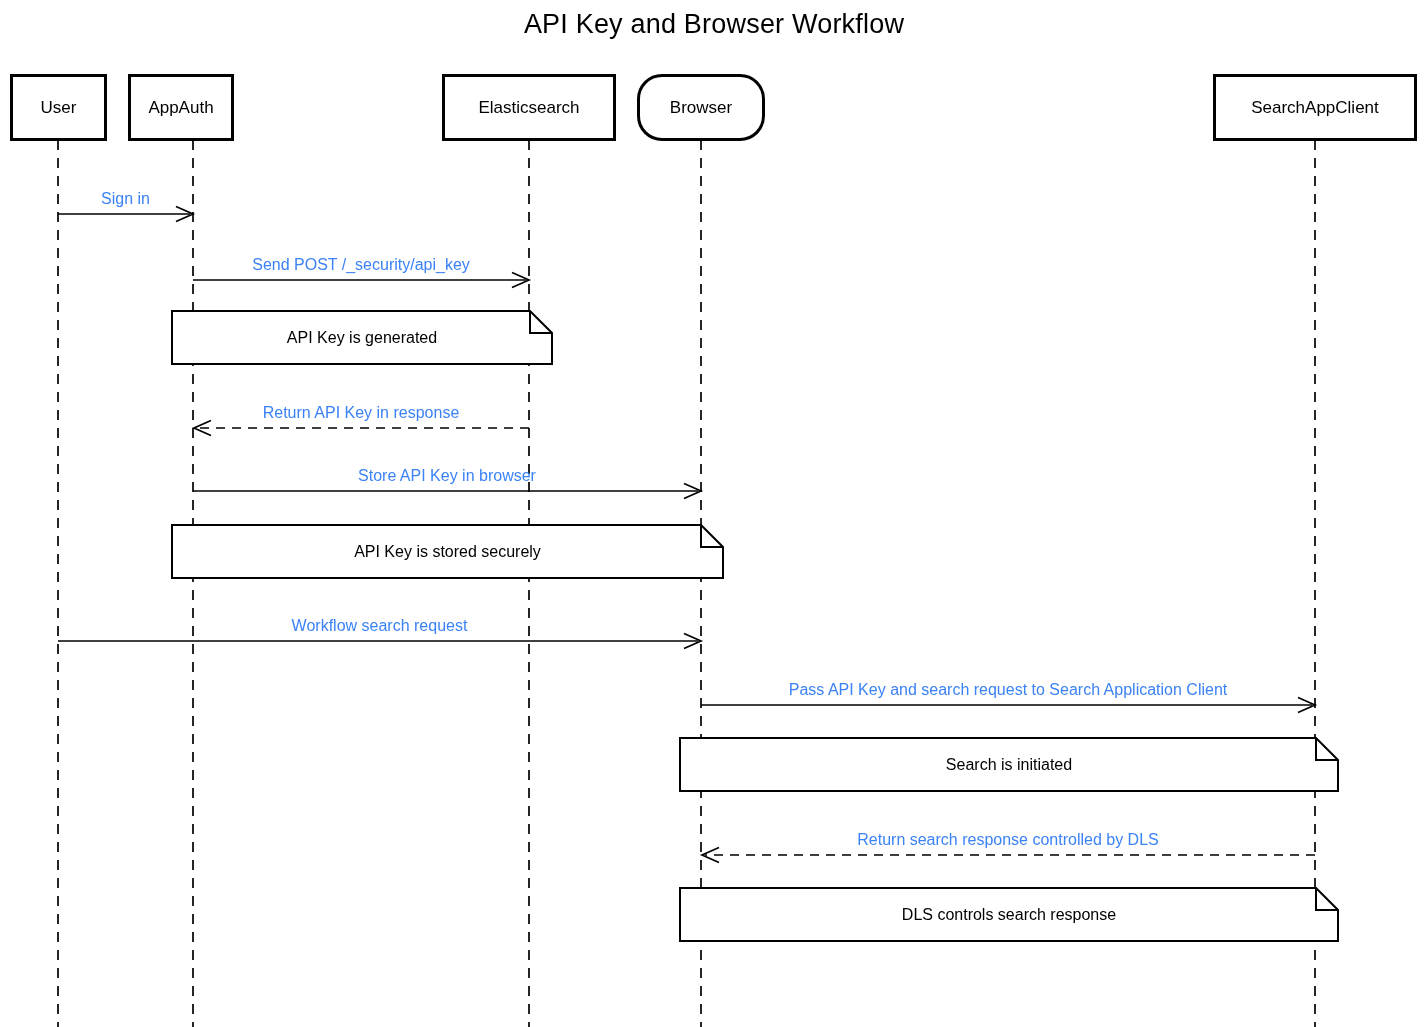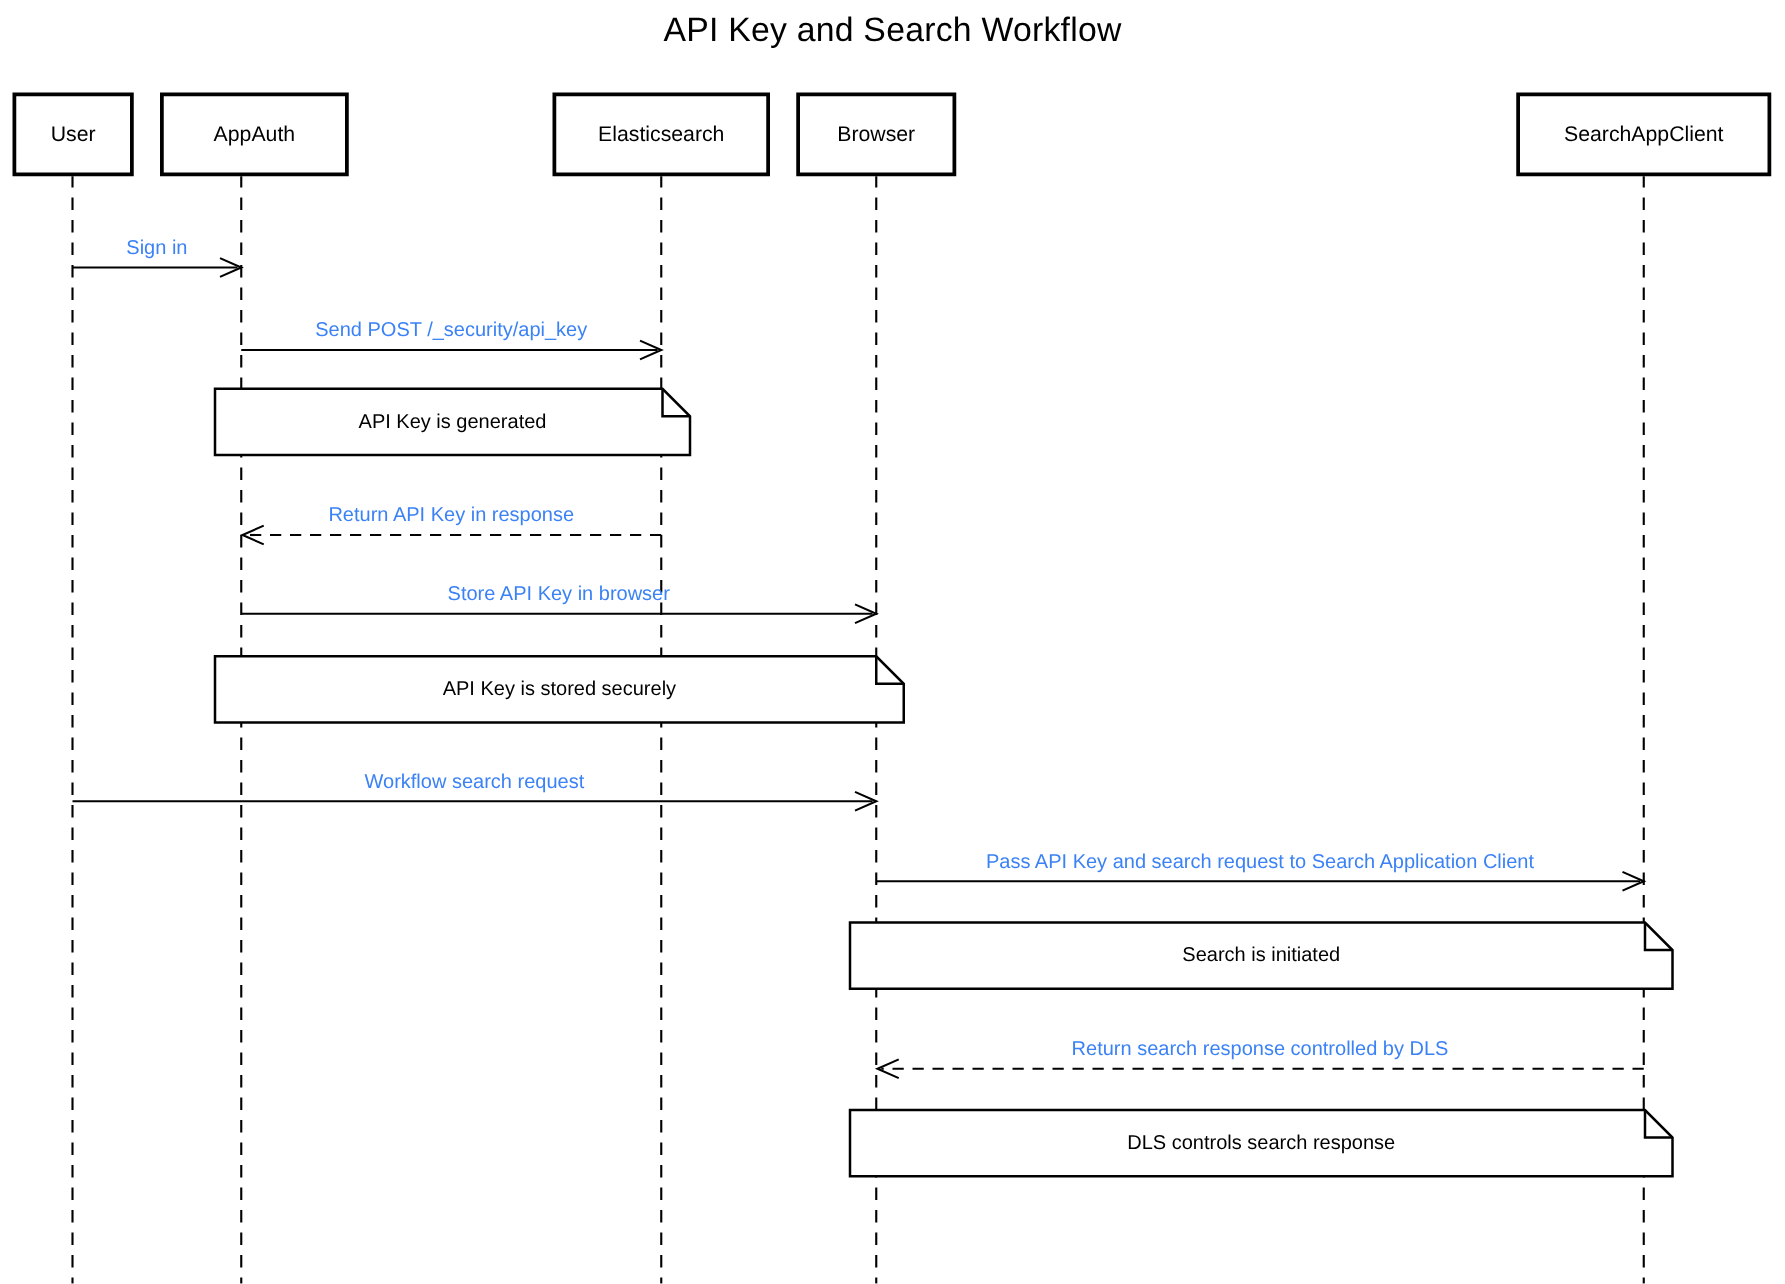--- a/index.html
+++ b/index.html
@@ -128,32 +128,32 @@
       <line x1="1315" y1="855" x2="705" y2="855" stroke-dasharray="9 7"></line>
       <polyline points="719,847.5 702,855 719,862.5"></polyline>
     </g>
 
     <g>
       <polygon points="680,888 1316,888 1338,910 1338,941 680,941" fill="#ffffff" stroke="#000000" stroke-width="2"></polygon>
       <polyline points="1316,888 1316,910 1338,910" fill="none" stroke="#000000" stroke-width="2"></polyline>
     </g>
   </svg>
 
-  <div class="title">API Key and Search Workflow</div>
+  <div class="title">API Key and Browser Workflow</div>
 
   <div class="participant" style="left:10px;  width:97px;">
     <span>User</span>
   </div>
-  <div class="participant" style="left:128px; width:151px;">
+  <div class="participant" style="left:128px; width:106px;">
     <span>AppAuth</span>
   </div>
   <div class="participant" style="left:442px; width:174px;">
     <span>Elasticsearch</span>
   </div>
-  <div class="participant" style="left:637px; width:128px;">
+  <div class="participant" style="left:637px; width:128px;border-radius:25px;">
     <span>Browser</span>
   </div>
   <div class="participant" style="left:1213px; width:204px;">
     <span>SearchAppClient</span>
   </div>
 
   <div class="msg-label" style="left:58px;  width:135px; top:188px;">Sign in</div>
   <div class="msg-label" style="left:193px; width:336px; top:254px;">Send POST /_security/api_key</div>
   <div class="msg-label" style="left:193px; width:336px; top:402px;">Return API Key in response</div>
   <div class="msg-label" style="left:193px; width:508px; top:465px;">Store API Key in browser</div>

